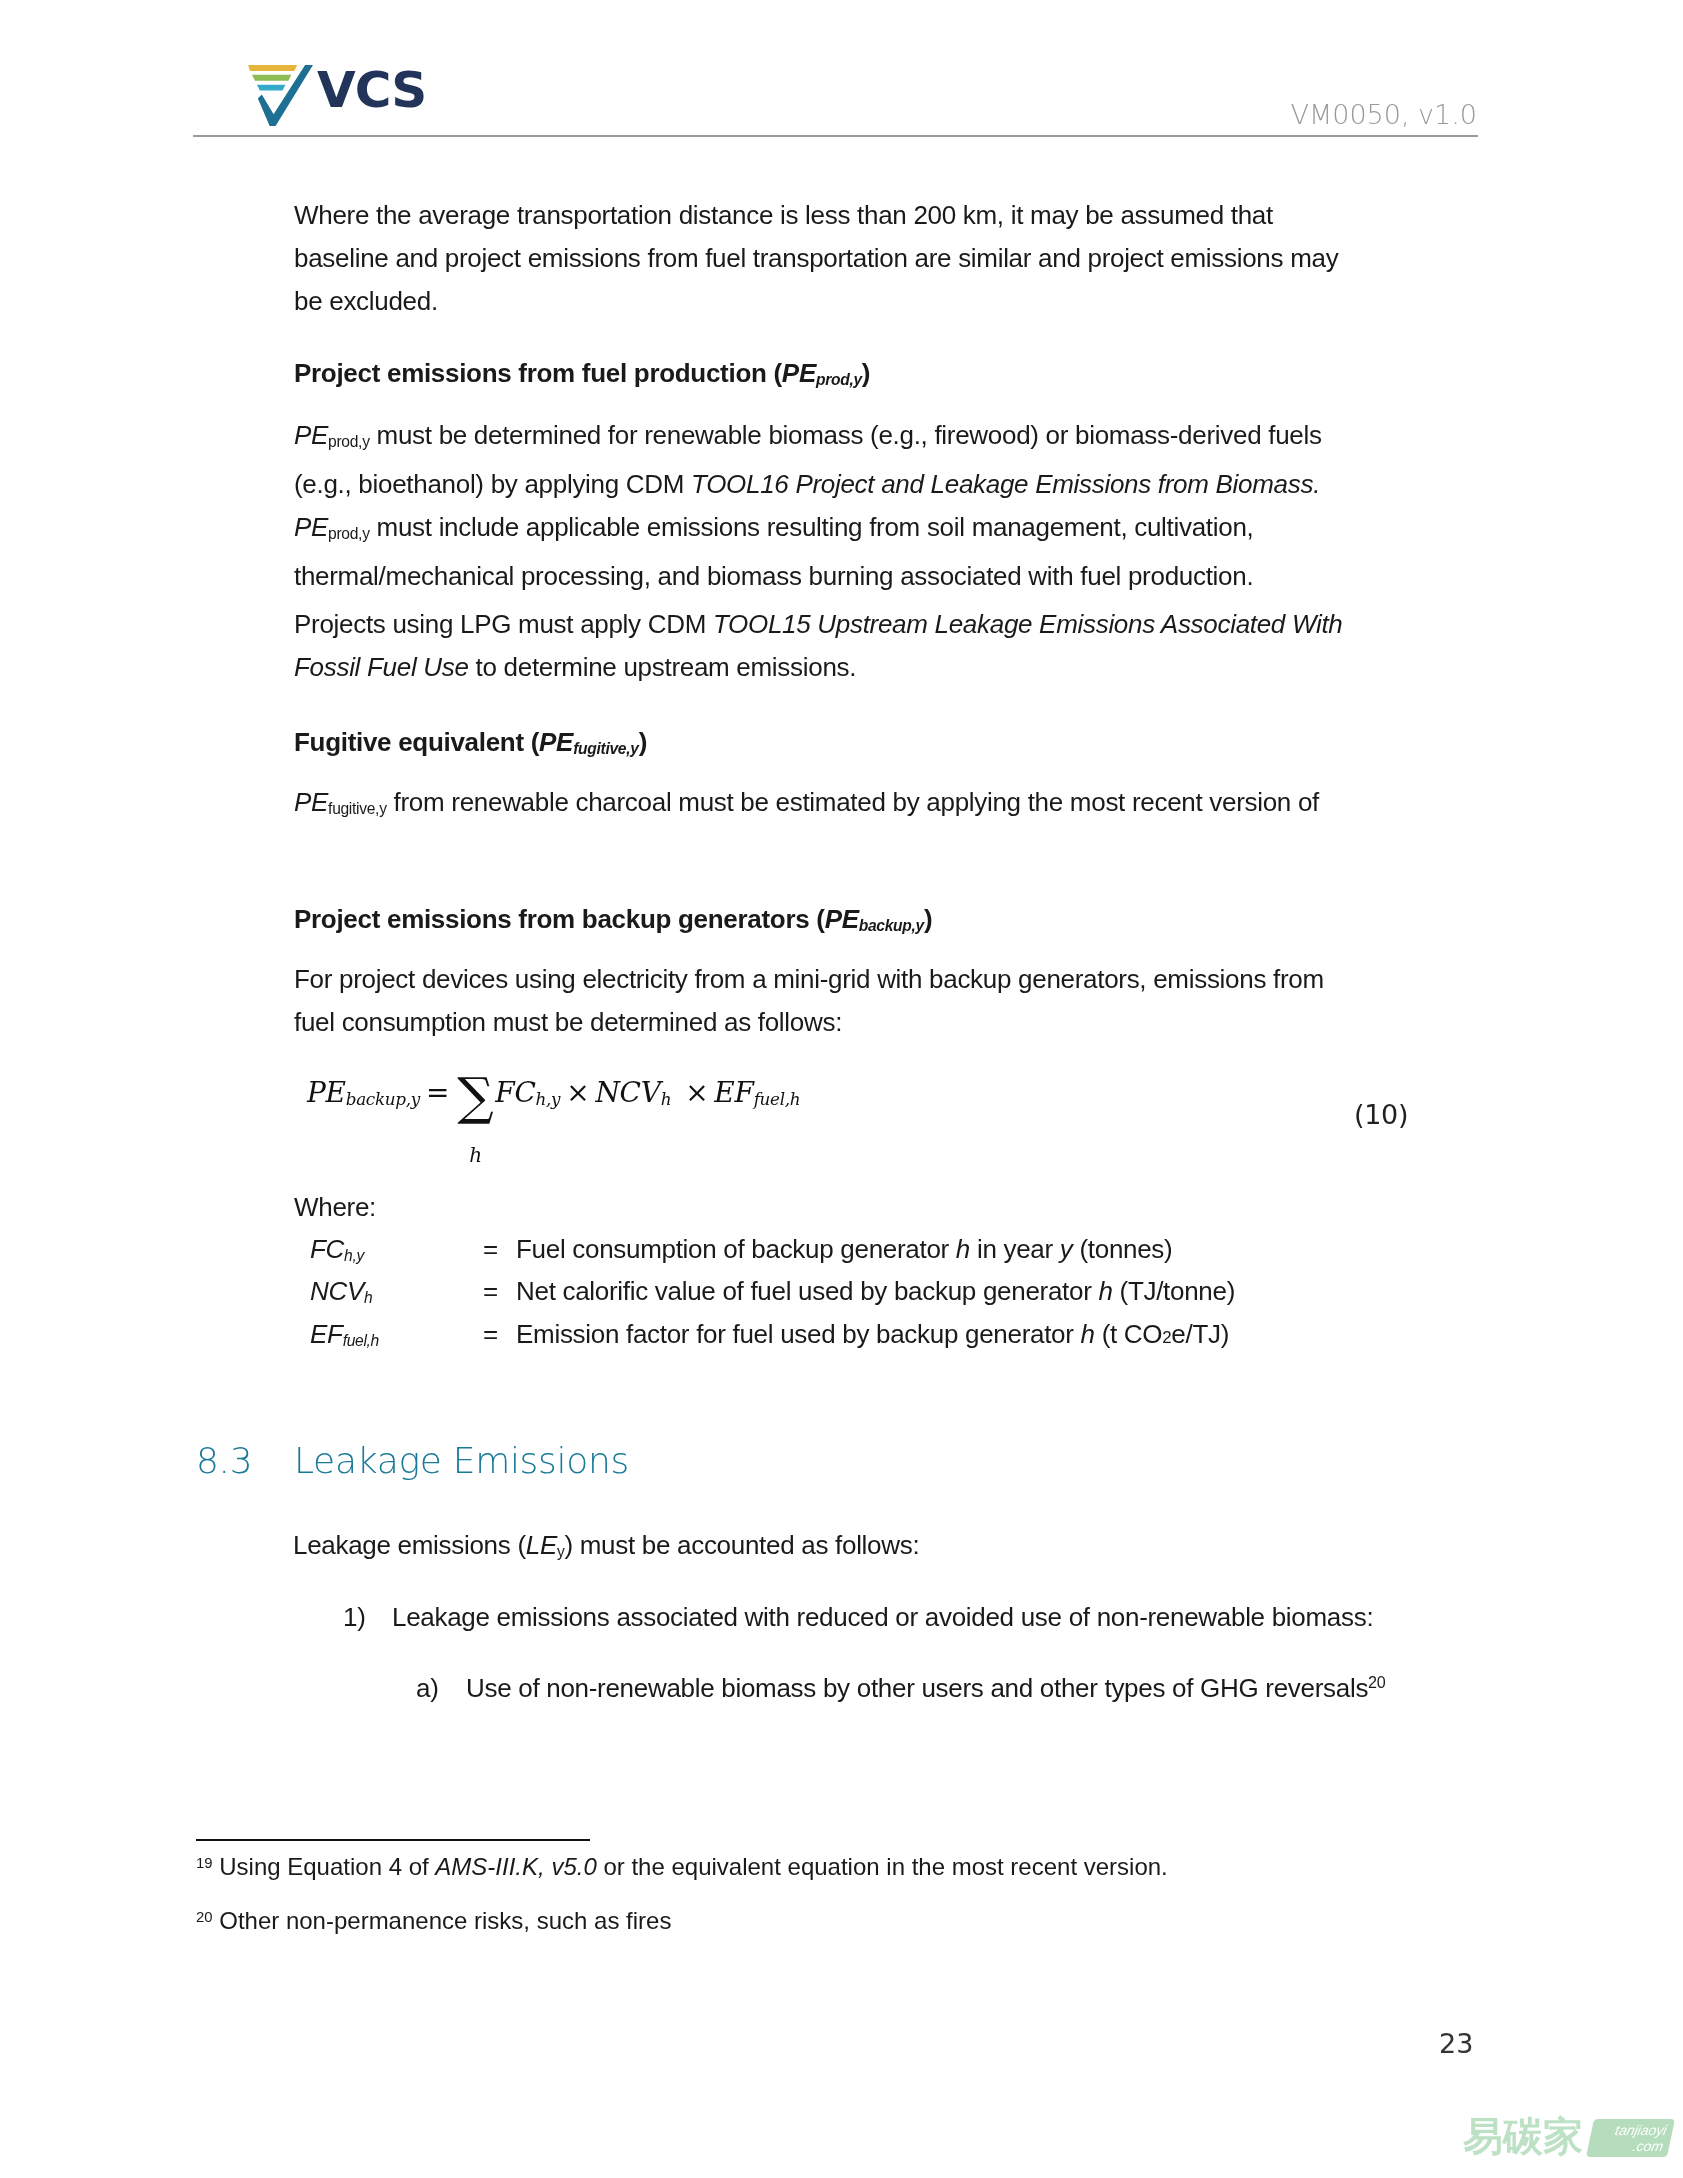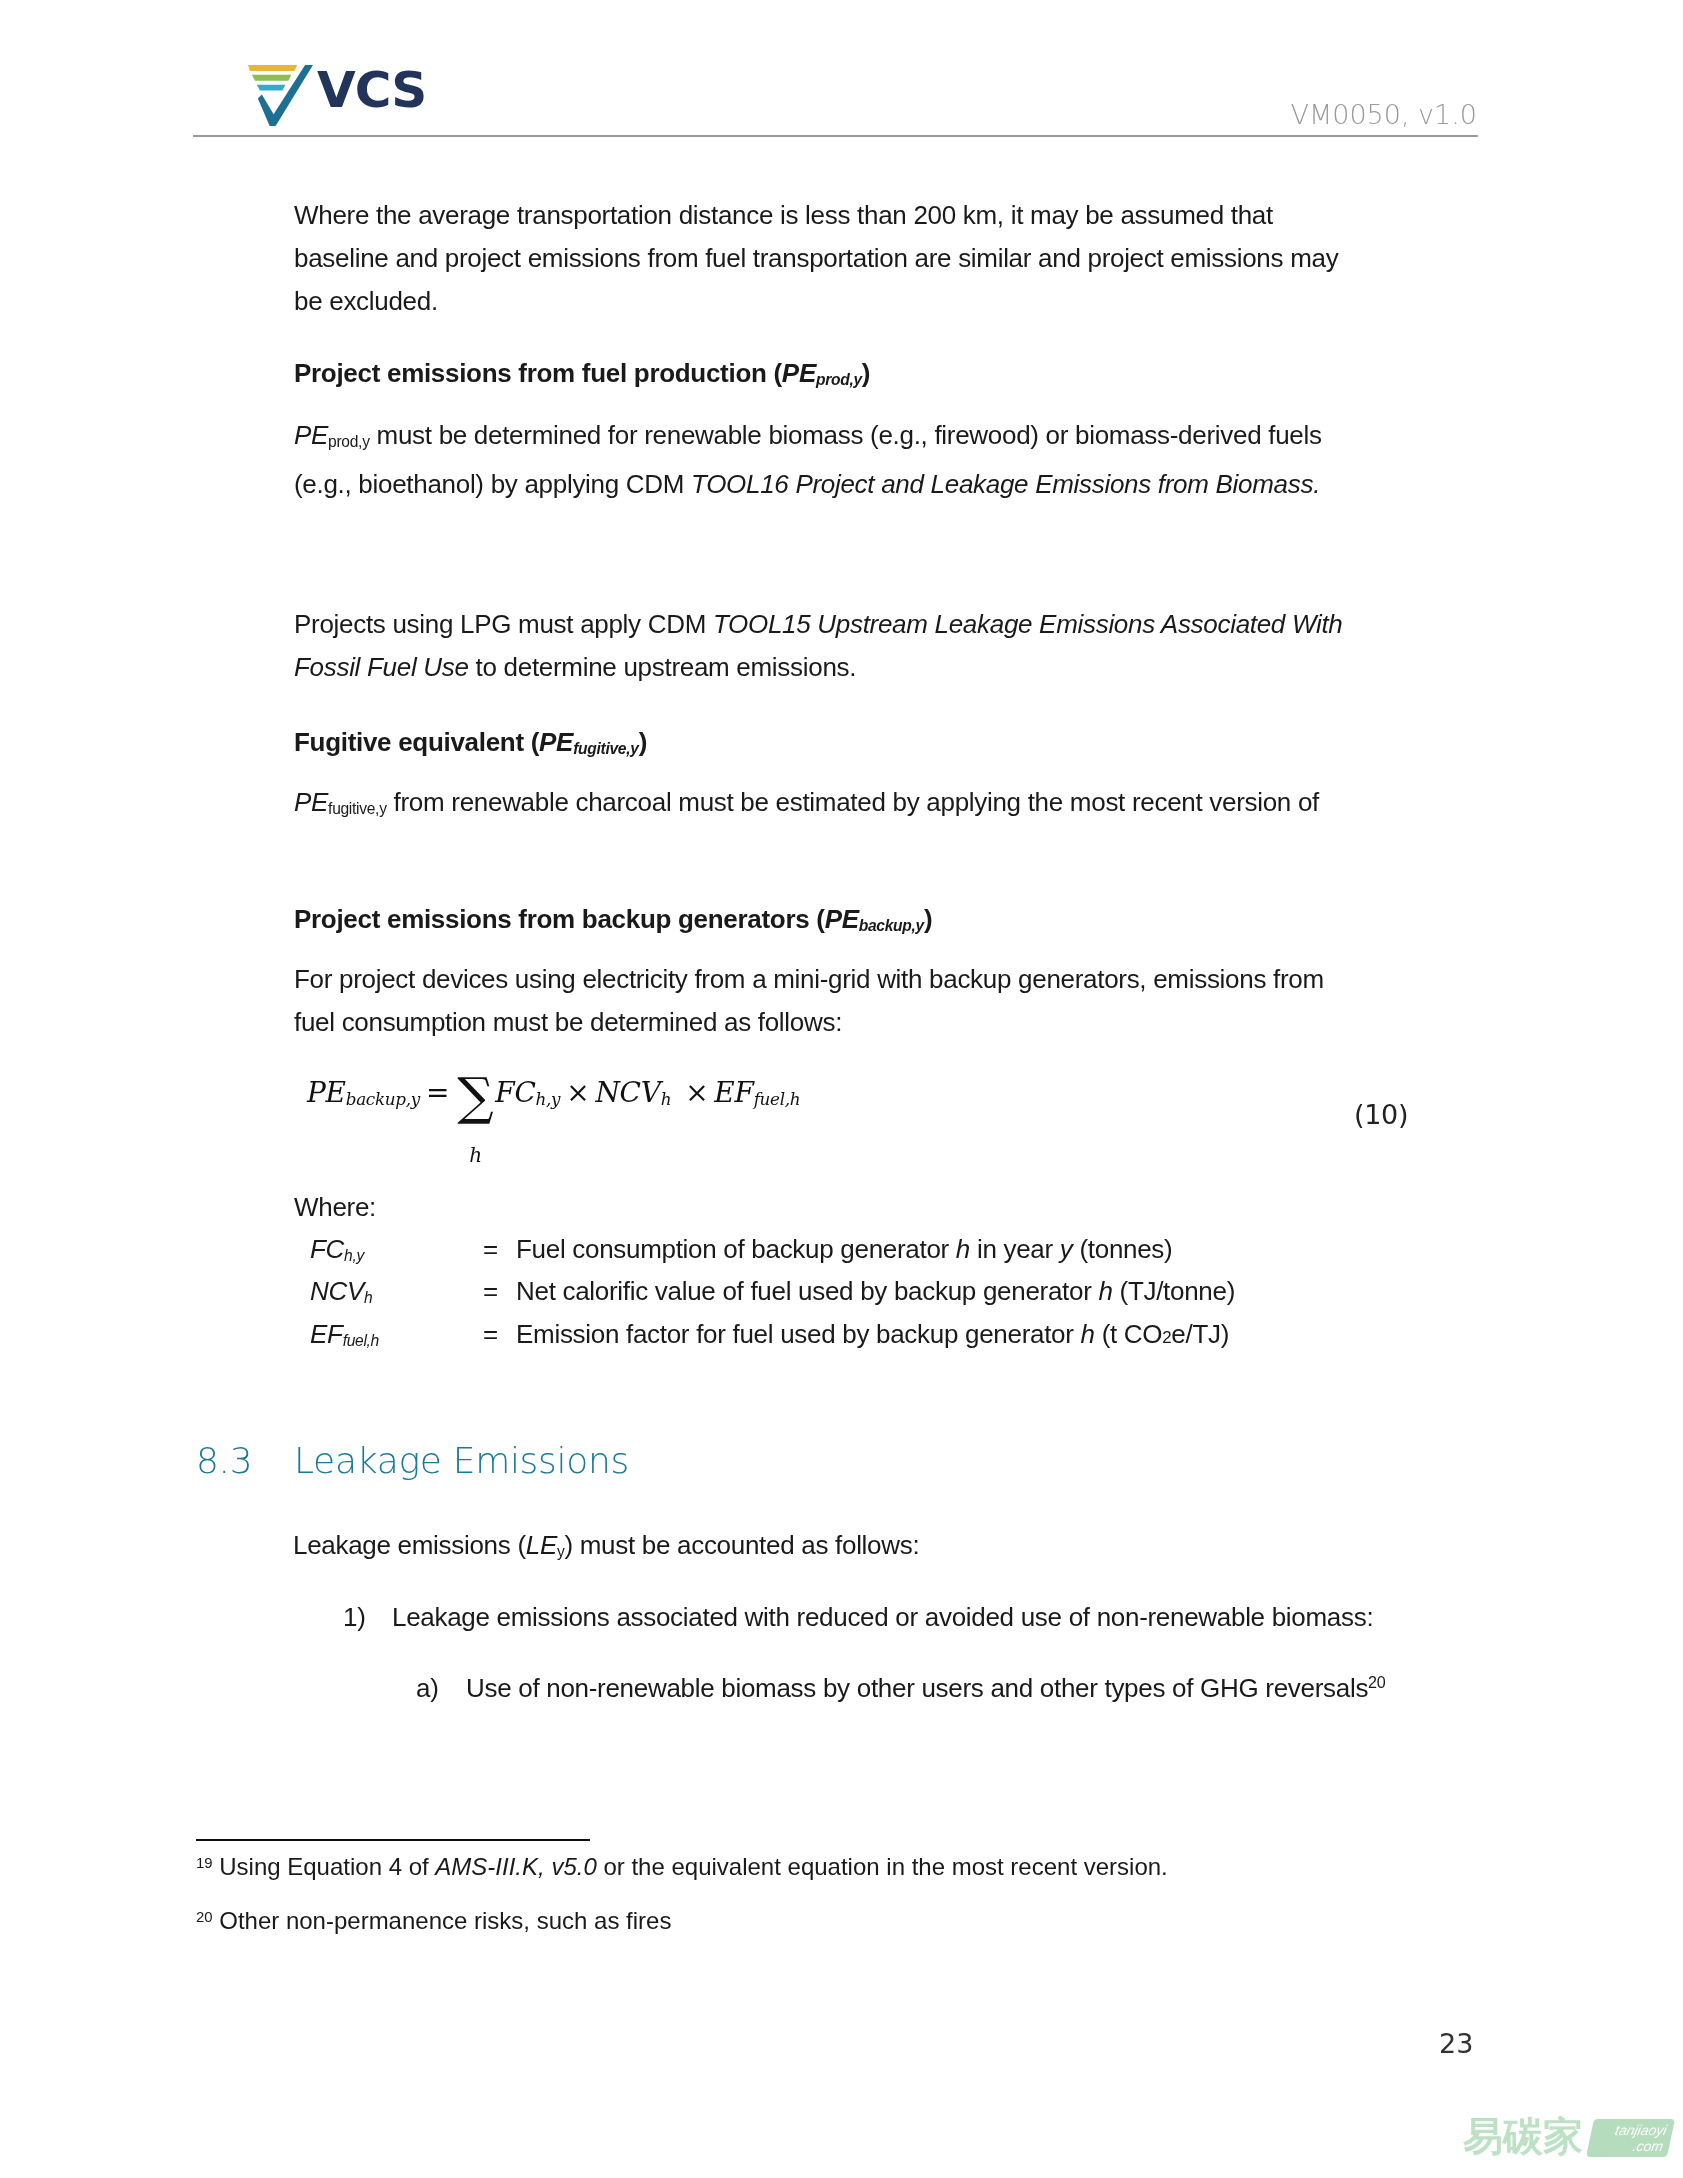--- a/index.html
+++ b/index.html
@@ -68,20 +68,22 @@
     <div>be excluded.</div>
   </div>
 
   <div class="heading" style="top:352px;">
     <span>Project emissions from fuel production (</span><i><span>PE</span><span class="sub">prod,y</span></i><span>)</span>
   </div>
 
   <div class="para" style="top:414px;">
     <div class="nowrap"><i>PE</i><span class="sub">prod,y</span><span> must be determined for renewable biomass (e.g., firewood) or biomass-derived fuels</span></div>
     <div class="nowrap"><span>(e.g., bioethanol) by applying CDM </span><i>TOOL16 Project and Leakage Emissions from Biomass.</i></div>
+    <div class="nowrap"><i>PE</i><span class="sub">prod,y</span><span> must include applicable emissions resulting from soil management, cultivation,</span></div>
+    <div class="nowrap">thermal/mechanical processing, and biomass burning associated with fuel production.</div>
   </div>
 
   <div class="para" style="top:603px;">
     <div class="nowrap"><span>Projects using LPG must apply CDM </span><i>TOOL15 Upstream Leakage Emissions Associated With</i></div>
     <div class="nowrap"><i>Fossil Fuel Use</i><span> to determine upstream emissions.</span></div>
   </div>
 
   <div class="heading" style="top:721px;">
     <span>Fugitive equivalent (</span><i><span>PE</span><span class="sub">fugitive,y</span></i><span>)</span>
   </div>

